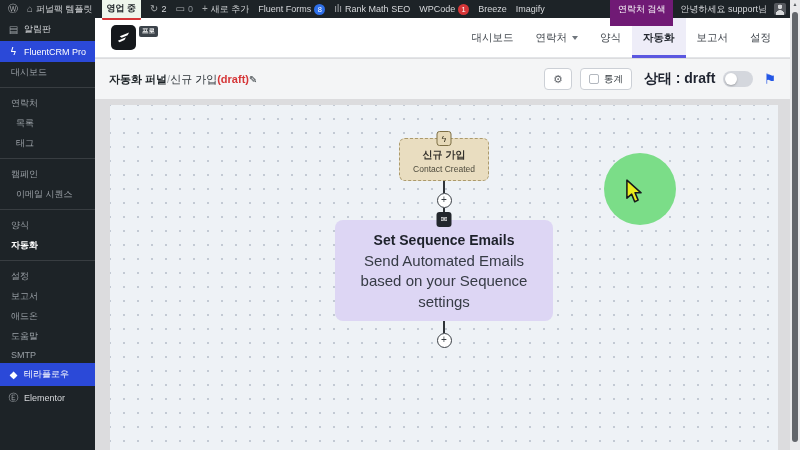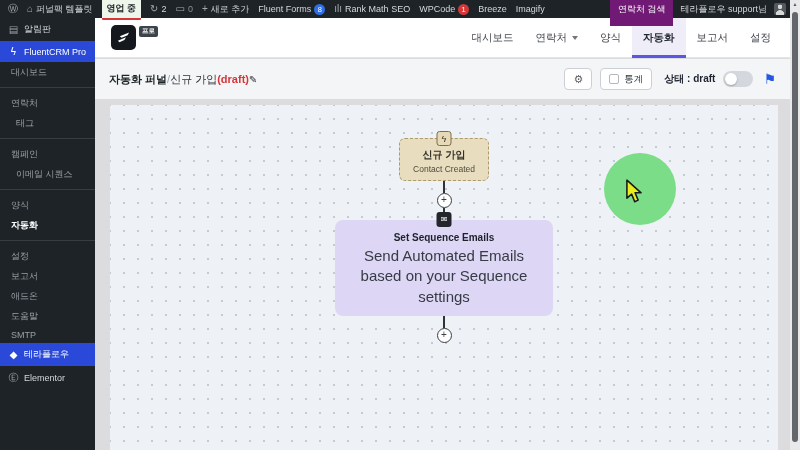--- a/index.html
+++ b/index.html
@@ -71,40 +71,40 @@
   .crumb .root { font-weight: bold; color: #1d2327; }
   .crumb .sepr { color: #9ea3a8; }
   .crumb .draft { color: #d63638; font-weight: bold; text-align: right; }
   .crumb .pencil { font-size: 10px; color: #2c3338; cursor: pointer; }
   .tools { margin-left: auto; display: flex; align-items: center; gap: 8px; }
   .tool-btn { height: 22px; background: #fff; border: 1px solid #ccd0d6; border-radius: 4px;
               display: inline-flex; align-items: center; justify-content: center; gap: 5px;
               padding: 0 8px; font-size: 9.5px; color: #2c3338; cursor: pointer; }
   .tool-btn .gear { font-size: 11px; color: #5f6368; }
   .cbx { width: 10px; height: 10px; border: 1px solid #b3b8bf; border-radius: 2px; background: #fff; }
-  .status-lbl { font-size: 10px; font-weight: bold; color: #1f2430; margin-left: 4px; }
+  .status-lbl { font-size: 14px; font-weight: bold; color: #1f2430; margin-left: 4px; }
   .toggle { width: 30px; height: 16px; border-radius: 8px; background: #d4d7dd; position: relative; cursor: pointer; }
   .toggle .knob { position: absolute; left: 2px; top: 2px; width: 12px; height: 12px; border-radius: 50%;
                   background: #fff; box-shadow: 0 1px 2px rgba(0,0,0,.25); }
   .flag { font-size: 14px; color: #2457e6; cursor: pointer; margin-left: 2px; }
 
   
   .content { position: absolute; left: 0; top: 81px; right: 0; bottom: 0; background: #dcdcde; }
   .canvas { position: absolute; left: 15px; right: 12px; top: 6px; bottom: 0;
             background-color: #eef2f6;
             background-image: radial-gradient(circle, #c3cad4 1px, transparent 1.2px);
             background-size: 14px 14px; background-position: 7px 7px; overflow: hidden; }
   .flow { width: 240px; margin: 0 auto; padding-top: 33px; display: flex; flex-direction: column; align-items: center; }
   .node { position: relative; text-align: center; }
   .node.trigger { width: 90px; background: #e9ddc0; border: 1px dashed #ab9a6c; border-radius: 6px;
                   padding: 9px 6px 6px; cursor: pointer; }
   .node.trigger .node-title { font-size: 10px; font-weight: bold; color: #33302a; }
   .node.trigger .node-sub { font-size: 8.5px; color: #4d4a3c; margin-top: 2px; }
   .node.action { width: 218px; background: #ddd6f4; border-radius: 8px; padding: 12px 14px 9px; cursor: pointer; }
-  .node.action .node-title { font-size: 10px; font-weight: bold; color: #1d212a; }
+  .node.action .node-title { font-size: 14px; font-weight: bold; color: #1d212a; }
   .node.action .node-sub { font-size: 15px; color: #363b45; margin-top: 3px; line-height: 1.35; }
   .node-badge { position: absolute; top: -8px; left: 50%; transform: translateX(-50%);
                 width: 15px; height: 15px; border-radius: 3px; display: flex; align-items: center;
                 justify-content: center; font-size: 9px; }
   .trigger-badge { background: #e6d9b8; border: 1px solid #7d6f45; color: #2f2a18; }
   .trigger-badge::before { content: "ϟ"; }
   .action-badge { background: #23272d; color: #fff; font-size: 8px; }
   .action-badge::before { content: "✉"; }
   .line { width: 2px; height: 12px; background: #2f3338; }
   .add-btn { width: 15px; height: 15px; border-radius: 50%; border: 1.5px solid #3a3f45; background: #fff;
@@ -191,21 +191,21 @@
         </span>
 
         <span class="ab-item">
 
           <span class="lbl">Imagify</span>
 
         </span>
       </div>
     <div class="ab-right">
       <span class="ab-search">연락처 검색</span>
-      <span class="ab-greeting">테라플로우 support님</span>
+      <span class="ab-greeting">안녕하세요 support님</span>
       <span class="ab-avatar"></span>
     </div>
   </div>
 
   <div class="sidebar">
 
       <div class="sb-item top">
         <span class="ic">▤</span>
         <span class="lbl">알림판</span>
       </div>
@@ -223,20 +223,24 @@
       <div class="sb-item sep">
         
         
       </div>
 
       <div class="sb-item sub">
 
         <span class="lbl">연락처</span>
       </div>
 
+      <div class="sb-item child">
+
+        <span class="lbl">목록</span>
+      </div>
 
       <div class="sb-item child">
 
         <span class="lbl">태그</span>
       </div>
 
       <div class="sb-item sep">
         
         
       </div>

